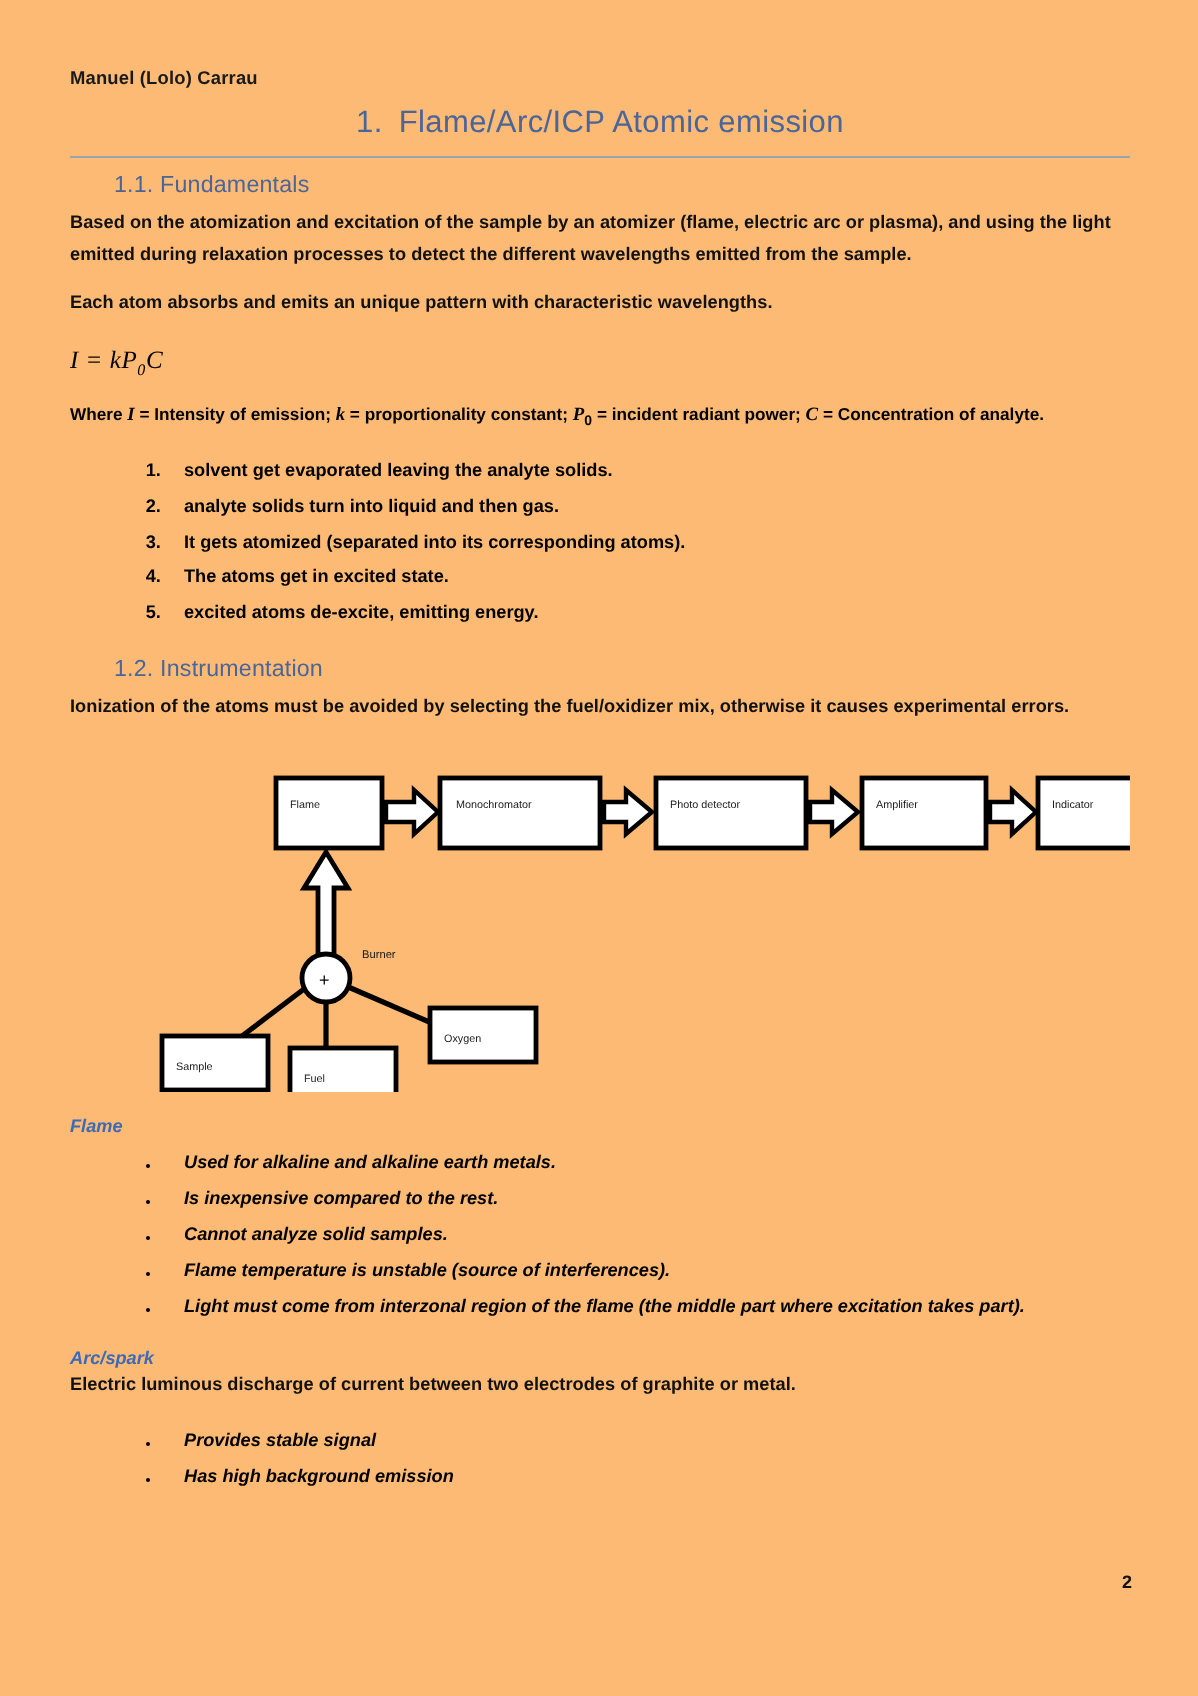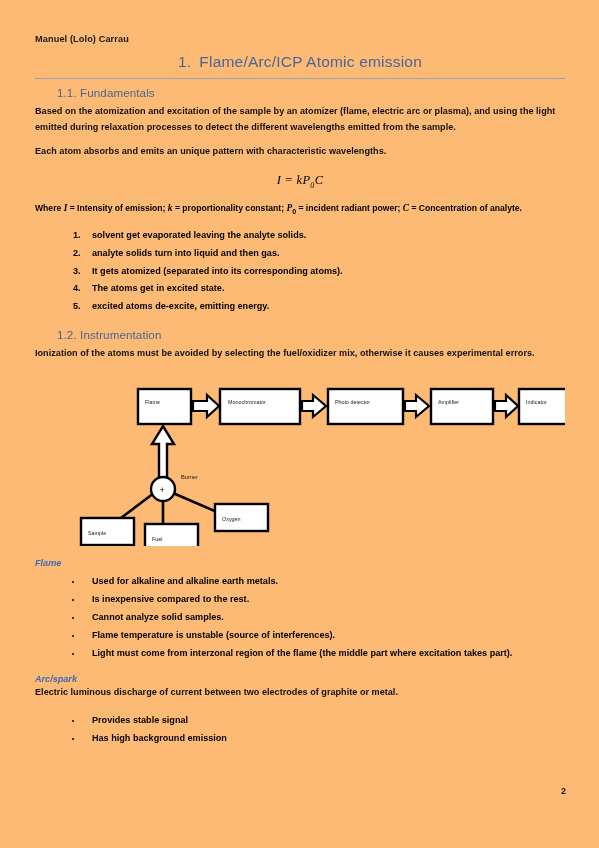--- a/index.html
+++ b/index.html
@@ -65,21 +65,21 @@
     font-size: 9.1px;
     font-weight: bold;
     line-height: 1.72;
     margin: 5px 0 0 0;
     color: #111;
     letter-spacing: 0.02px;
   }
   p.body.tight { margin-top: 9px; }
 
   .formula {
-    text-align: center;
+    text-align: left;
     font-family: "Liberation Serif", serif;
     font-size: 12.5px;
     font-style: italic;
     margin-top: 13px;
     letter-spacing: 0.3px;
   }
   .formula sub {
     font-size: 8px;
     font-style: italic;
   }
@@ -104,21 +104,21 @@
   ol.steps li { padding-left: 9px; }
 
   ul.bullets {
     margin: 4px 0 0 0;
     padding-left: 48px;
     font-size: 9.1px;
     font-weight: bold;
     line-height: 1.98;
     list-style-type: disc;
   }
-  ul.bullets li { padding-left: 9px; }
+  ul.bullets li { padding-left: 9px; font-style: italic; }
   ul.bullets li::marker { font-size: 7px; }
 
   h3.italic-head {
     color: #3c6ab5;
     font-style: italic;
     font-weight: bold;
     font-size: 9.1px;
     margin: 12px 0 0 0;
   }
 

